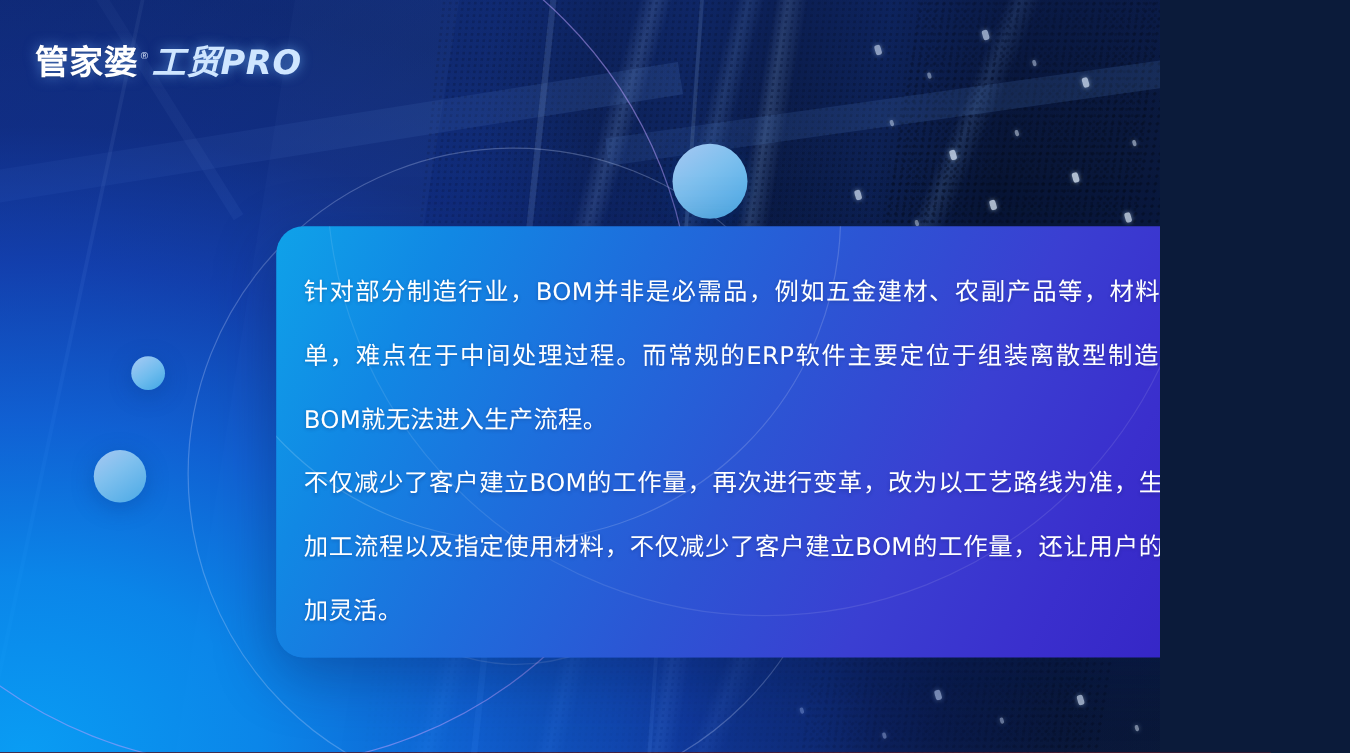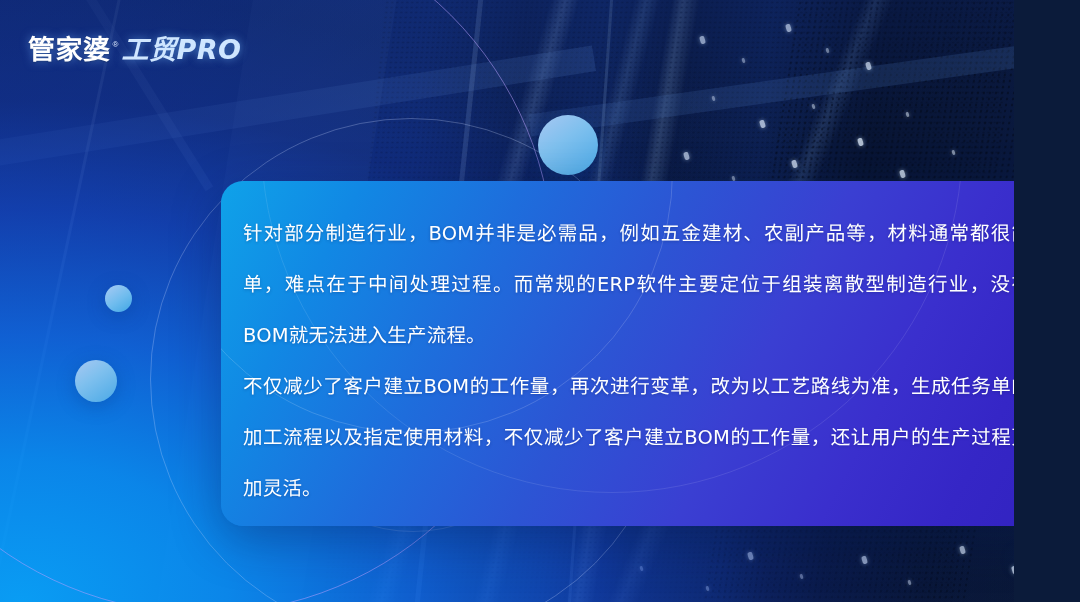--- a/index.html
+++ b/index.html
@@ -5,21 +5,21 @@
 <style>
   html,body{margin:0;padding:0;background:#0b1b3a;}
   body{
     font-family:"Liberation Sans","DejaVu Sans",sans-serif;
     -webkit-font-smoothing:antialiased;
   }
 
   
   .stage{
     position:relative;
-    width:1014px;
+    width:928px;
     height:602px;
     overflow:hidden;
     background:#b91c1c;
   }
 
   
   .bg-photo{
     position:absolute; inset:0;
     background:
       

